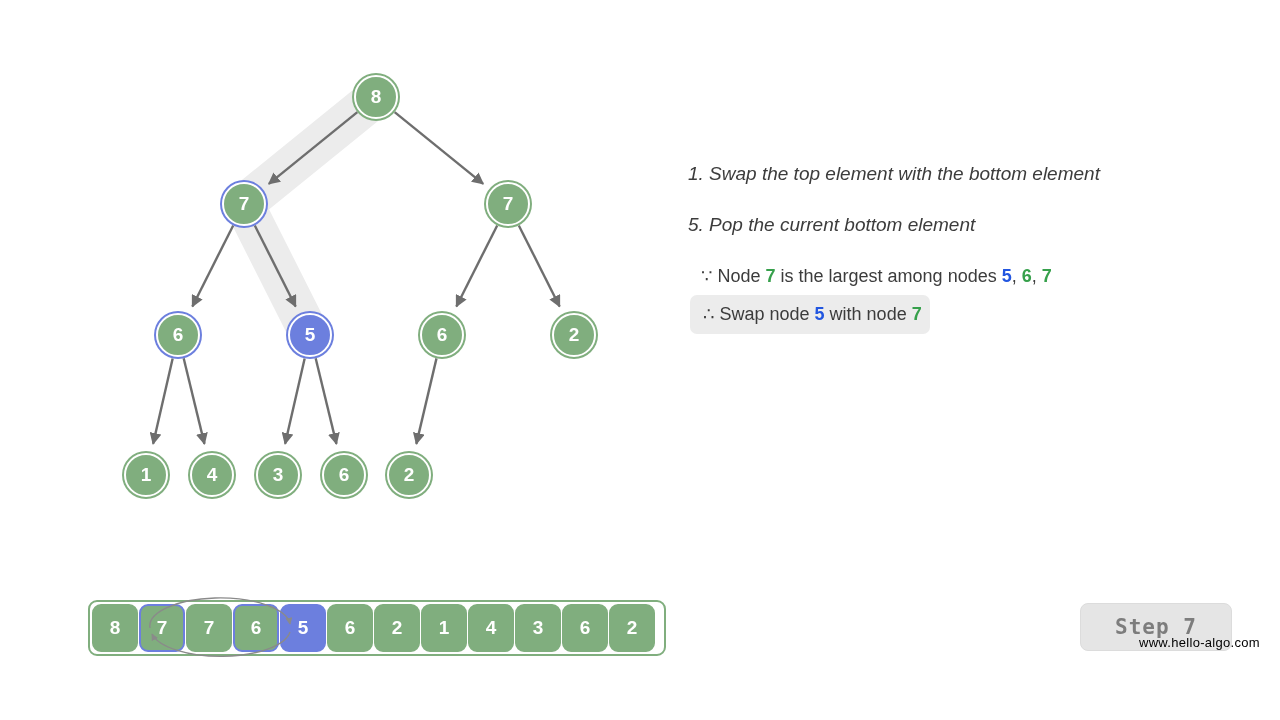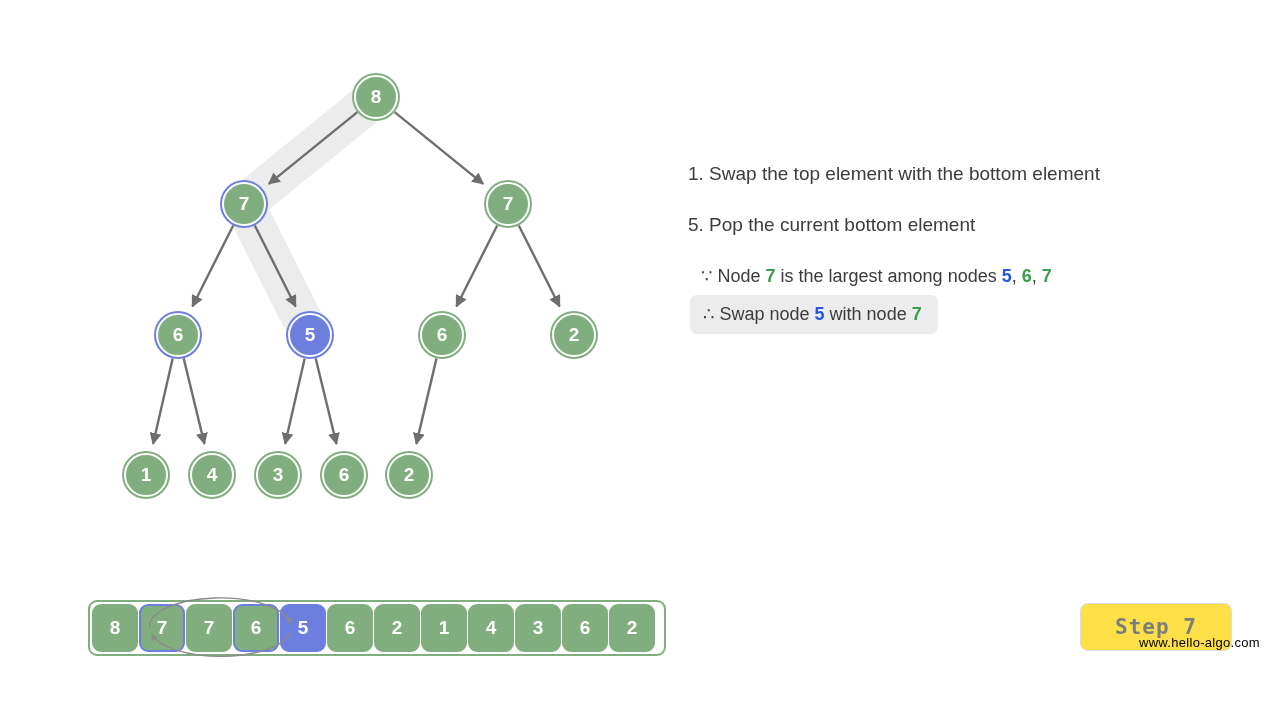--- a/index.html
+++ b/index.html
@@ -66,33 +66,34 @@
     font-weight: 700;
     color: #333333;
     letter-spacing: -0.2px;
     margin: 0 0 22px 0;
   }
   .info-step {
     font-size: 19px;
     color: #3c3c3c;
     margin-bottom: 29px;
     white-space: nowrap;
+    font-style: italic;
   }
   .info-note {
     font-size: 18px;
     color: #3c3c3c;
     margin-left: 13px;
     white-space: nowrap;
   }
   .info-note.reason { margin-bottom: 8px; }
   .info-note.conclusion {
     display: inline-block;
     background: #ececec;
     border-radius: 7px;
-    padding: 8px 16px 9px 13px;
+    padding: 8px 8px 9px 13px;
     margin-left: 2px;
   }
   .num-green { color: #36a04b; font-weight: 700; }
   .num-blue  { color: #2256e0; font-weight: 700; }
 
   
   #array-panel {
     position: absolute;
     left: 88px; top: 600px;
     width: 578px; height: 56px;
@@ -133,21 +134,21 @@
   #swap-arc { position: absolute; left: 54px; top: -24px; }
 
   
   #step-badge {
     position: absolute;
     left: 1080px; top: 603px;
     width: 152px; height: 48px;
     box-sizing: border-box;
     border: 1px solid #dcdcdc;
     border-radius: 8px;
-    background: #fde047;
+    background: #e5e5e5;
     display: flex; align-items: center; justify-content: center;
     font-family: "DejaVu Sans Mono", monospace;
     font-size: 21px;
     font-weight: 700;
     color: #7d7d7d;
     letter-spacing: 1px;
   }
   #watermark {
     position: absolute;
     right: 20px; top: 635px;

